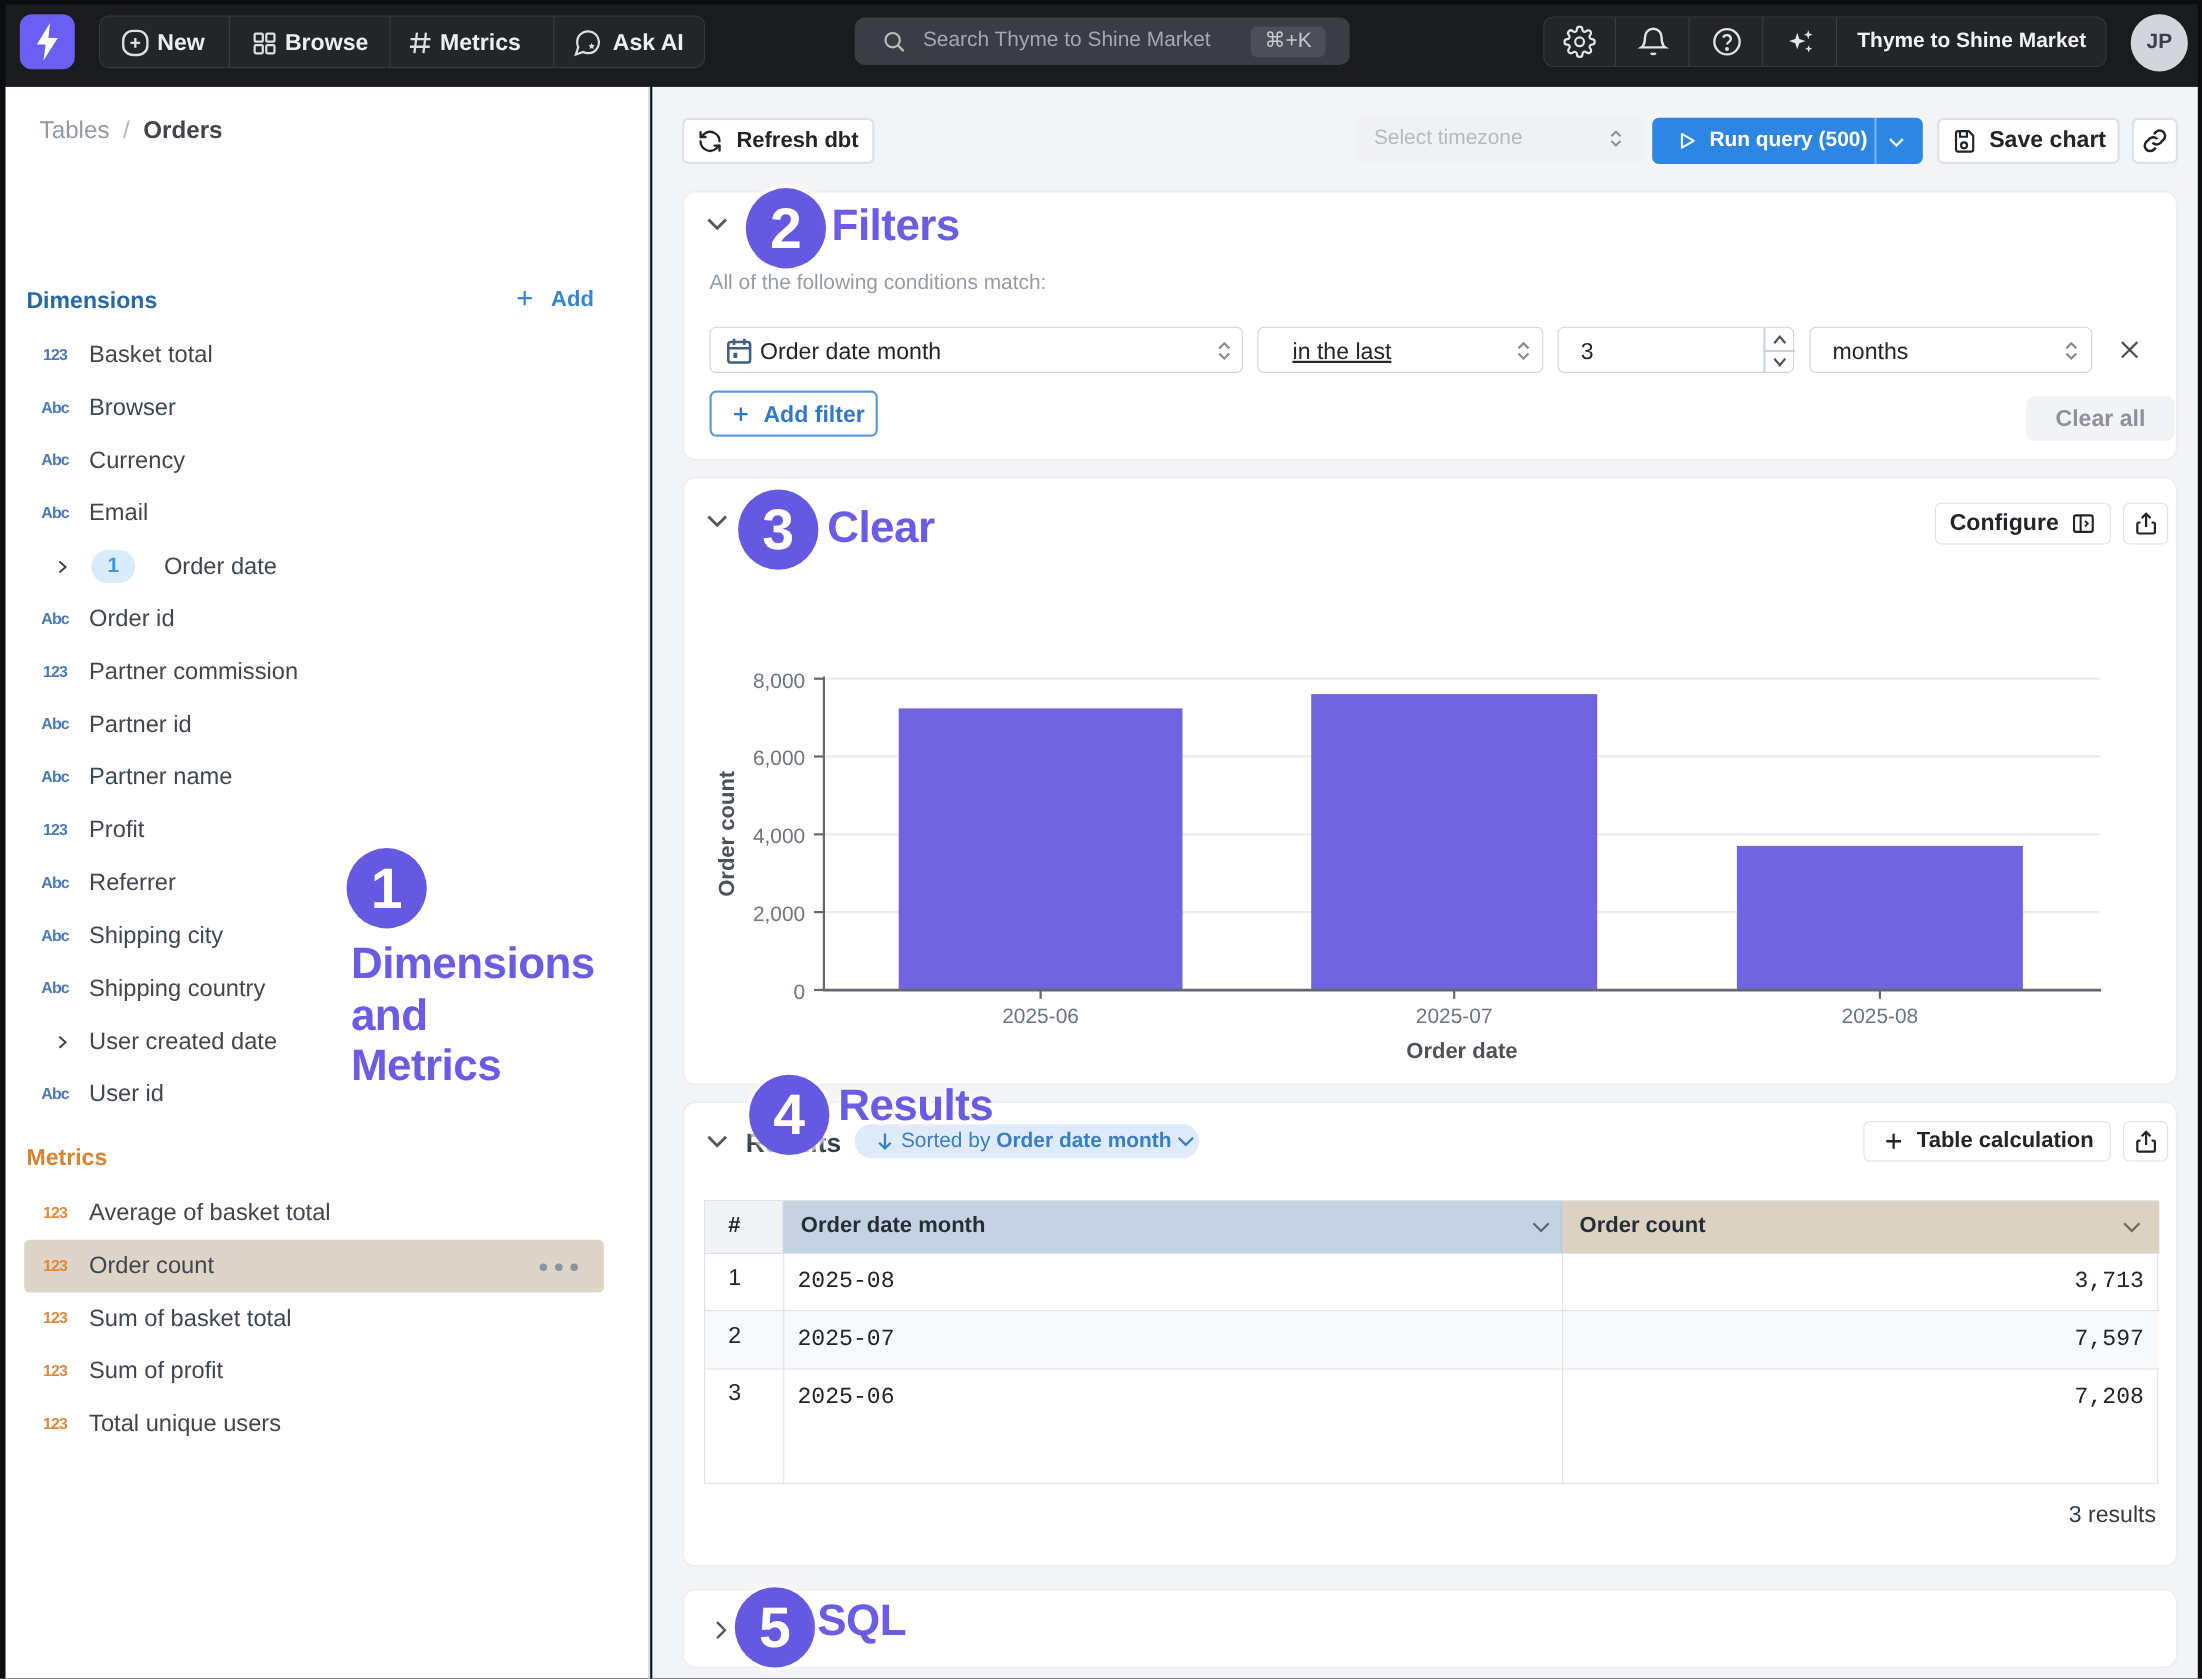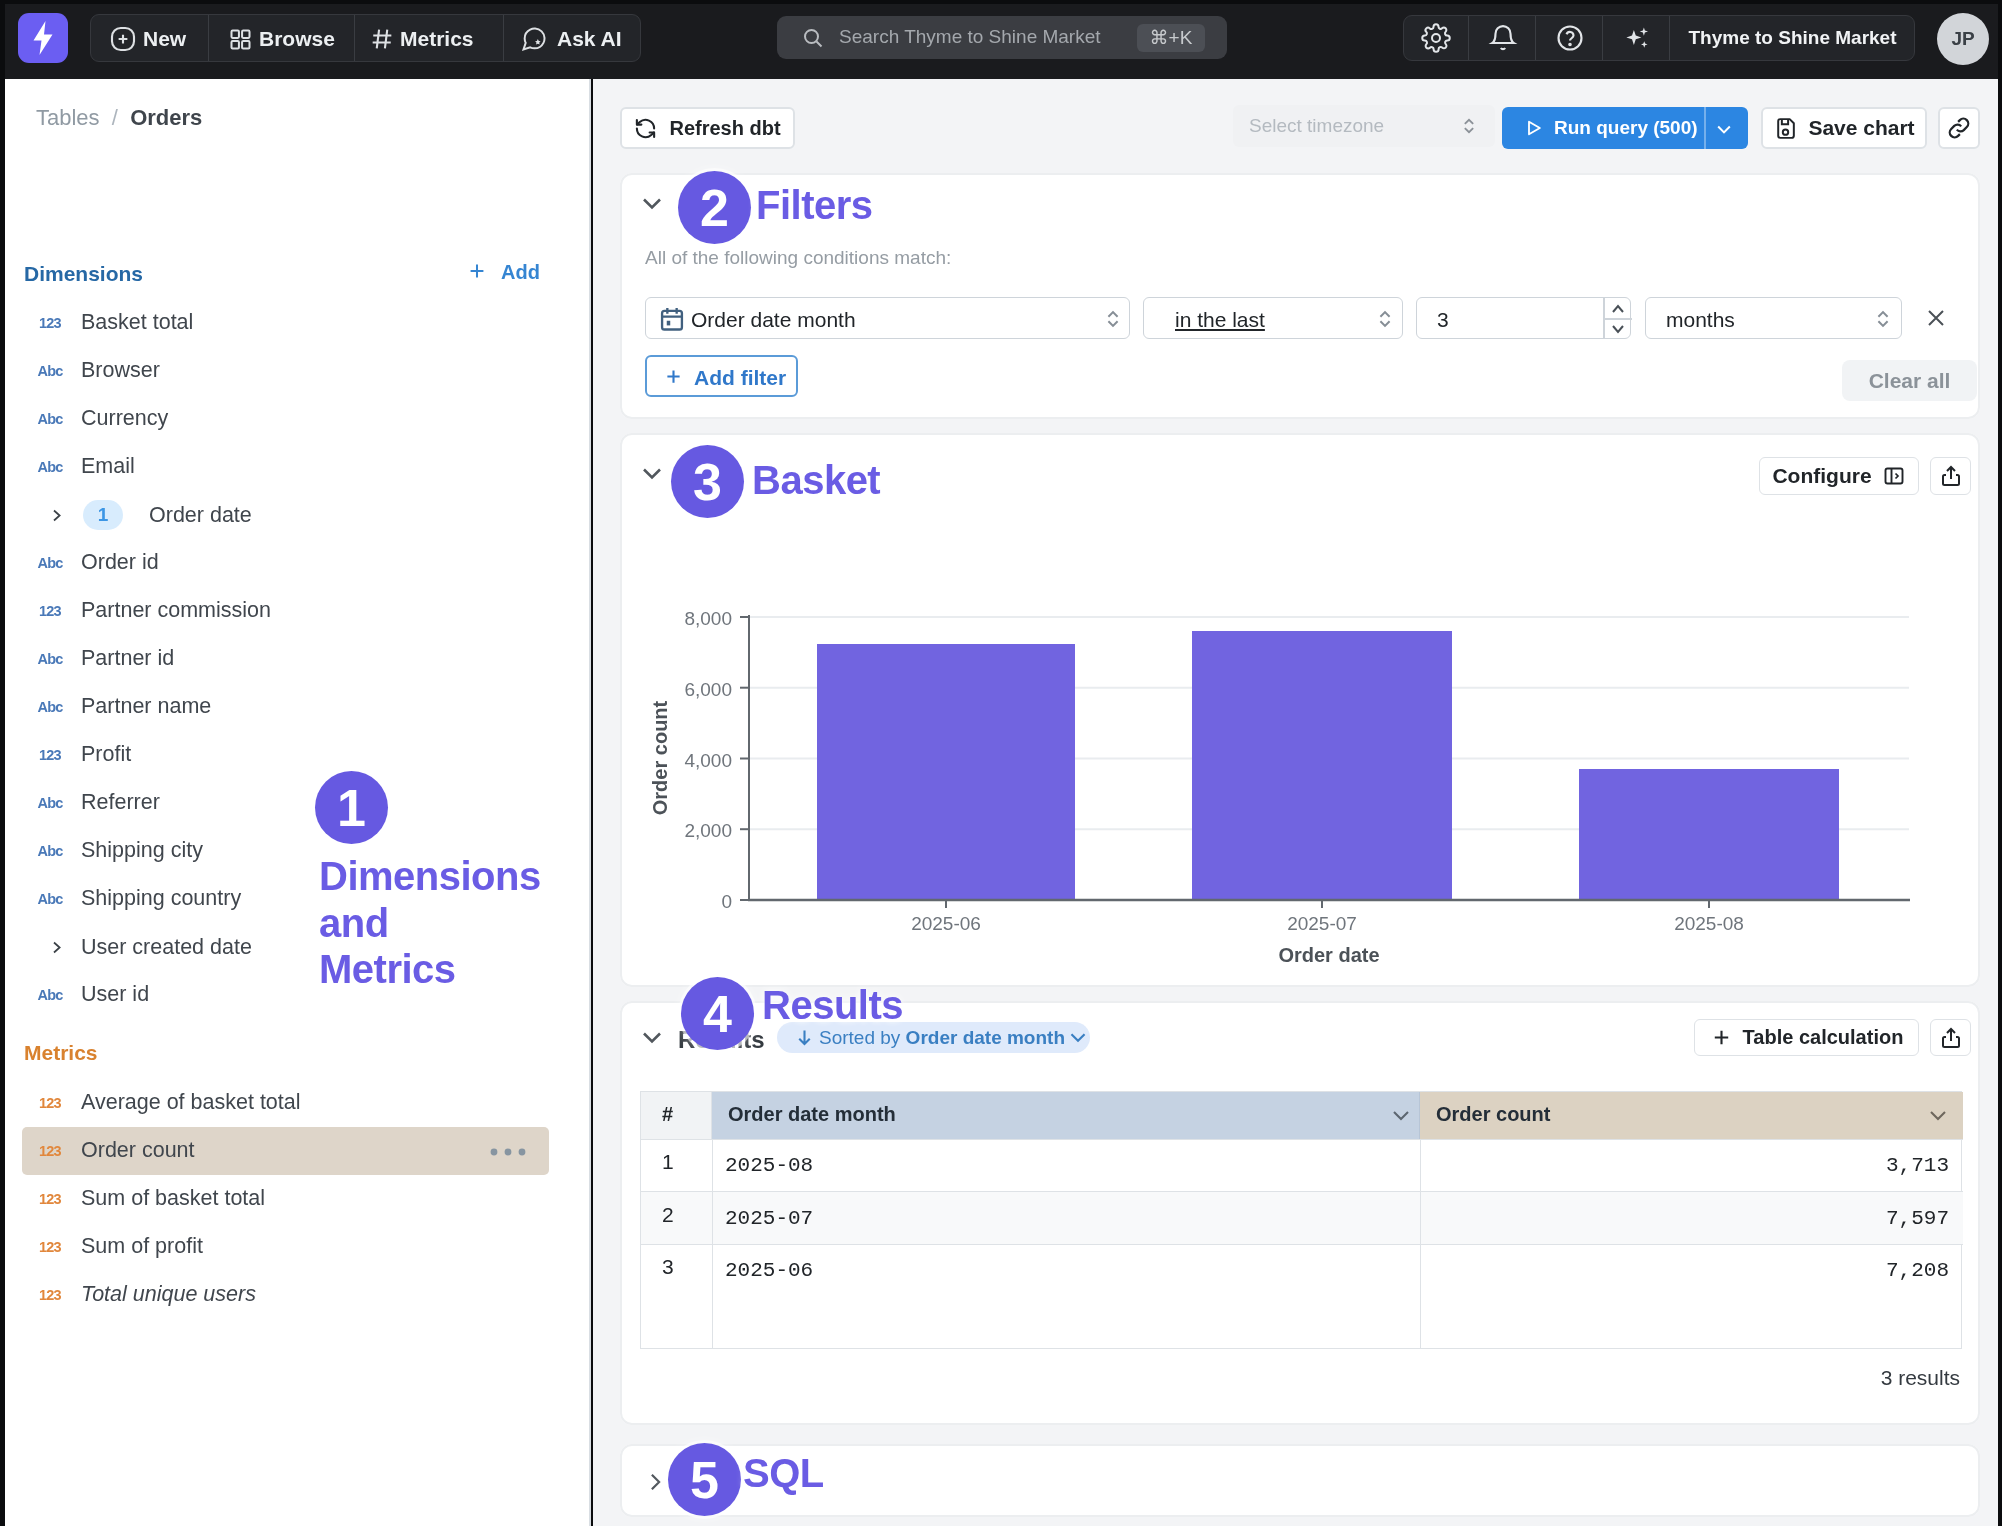--- a/index.html
+++ b/index.html
@@ -211,21 +211,21 @@
     <div class="ditem" style="top:1096px;">
         <div class="dicon mnum" style="top:16px;">123</div>
         <div class="dtext" style="top:11px;">Sum of basket total</div>
       </div>
     <div class="ditem" style="top:1144px;">
         <div class="dicon mnum" style="top:16px;">123</div>
         <div class="dtext" style="top:11px;">Sum of profit</div>
       </div>
     <div class="ditem" style="top:1192px;">
         <div class="dicon mnum" style="top:16px;">123</div>
-        <div class="dtext" style="top:11px;font-style:italic;">Total unique users</div>
+        <div class="dtext" style="top:11px;">Total unique users</div>
       </div>
   </div>
 
   <div id="main">
 
     <div class="btn" style="left:27px; top:28px; width:175px; height:42px; font-size:20px;">
       <svg width="23" height="23" viewBox="0 0 24 24" fill="none" stroke="#212529" stroke-width="2.2" stroke-linecap="round" stroke-linejoin="round">
           <path d="M21 12a9 9 0 0 0-15-6.7L3.2 7.9"></path>
           <path d="M3 3.2v4.7h4.7"></path>
           <path d="M3 12a9 9 0 0 0 15 6.7l2.8-2.6"></path>
@@ -436,19 +436,19 @@
           <path d="M4 3 L12 11 L4 19"></path>
         </svg>
     </div>
   </div>
 
   <div class="anno-circle" style="left:315px; top:771px; width:73px; height:73px;">1</div>
   <div class="anno-text" style="left:319px; top:853px; line-height:46.5px;">Dimensions<br>and<br>Metrics</div>
   <div class="anno-circle" style="left:678px; top:171px; width:73px; height:73px;">2</div>
   <div class="anno-text" style="left:756px; top:183px;">Filters</div>
   <div class="anno-circle" style="left:671px; top:445px; width:73px; height:73px;">3</div>
-  <div class="anno-text" style="left:752px; top:458px;">Basket</div>
+  <div class="anno-text" style="left:752px; top:458px;">Clear</div>
   <div class="anno-circle" style="left:681px; top:977px; width:73px; height:73px;">4</div>
   <div class="anno-text" style="left:762px; top:983px;">Results</div>
   <div class="anno-circle" style="left:668px; top:1443px; width:73px; height:73px;">5</div>
   <div class="anno-text" style="left:743px; top:1451px;">SQL</div>
 
 </div>
 
 </body></html>

